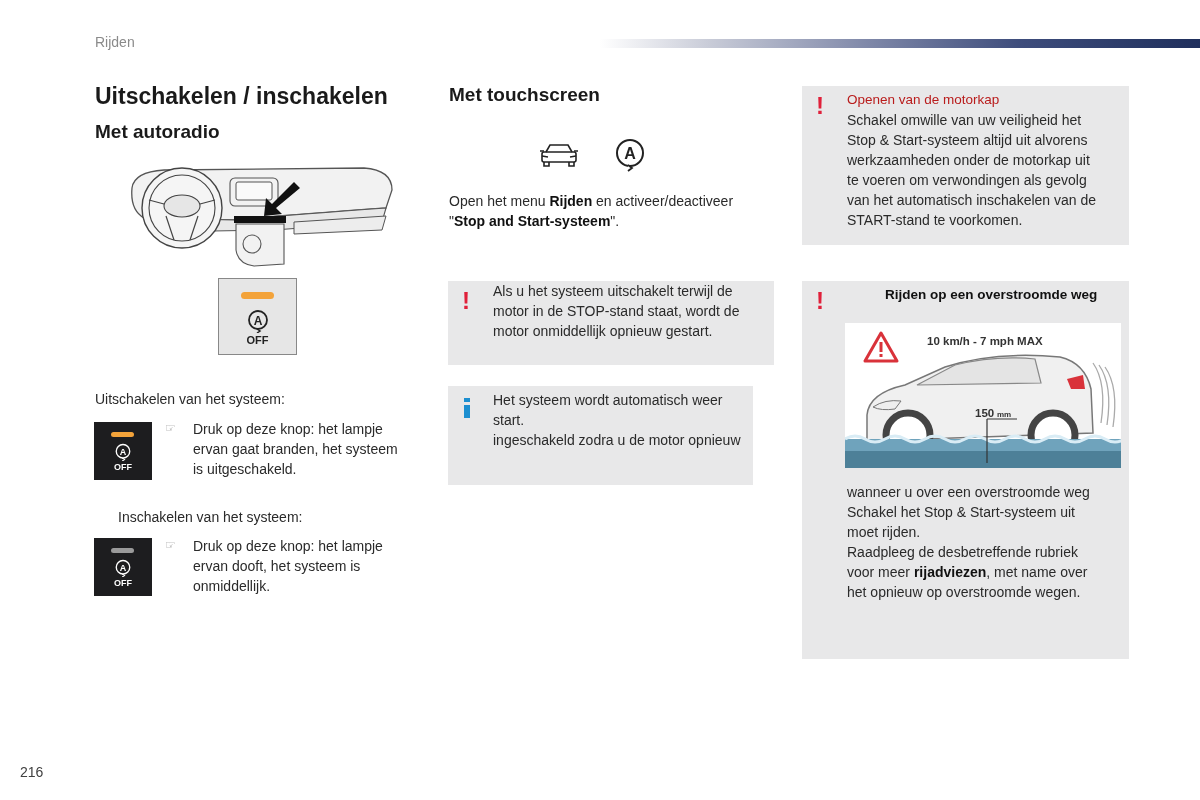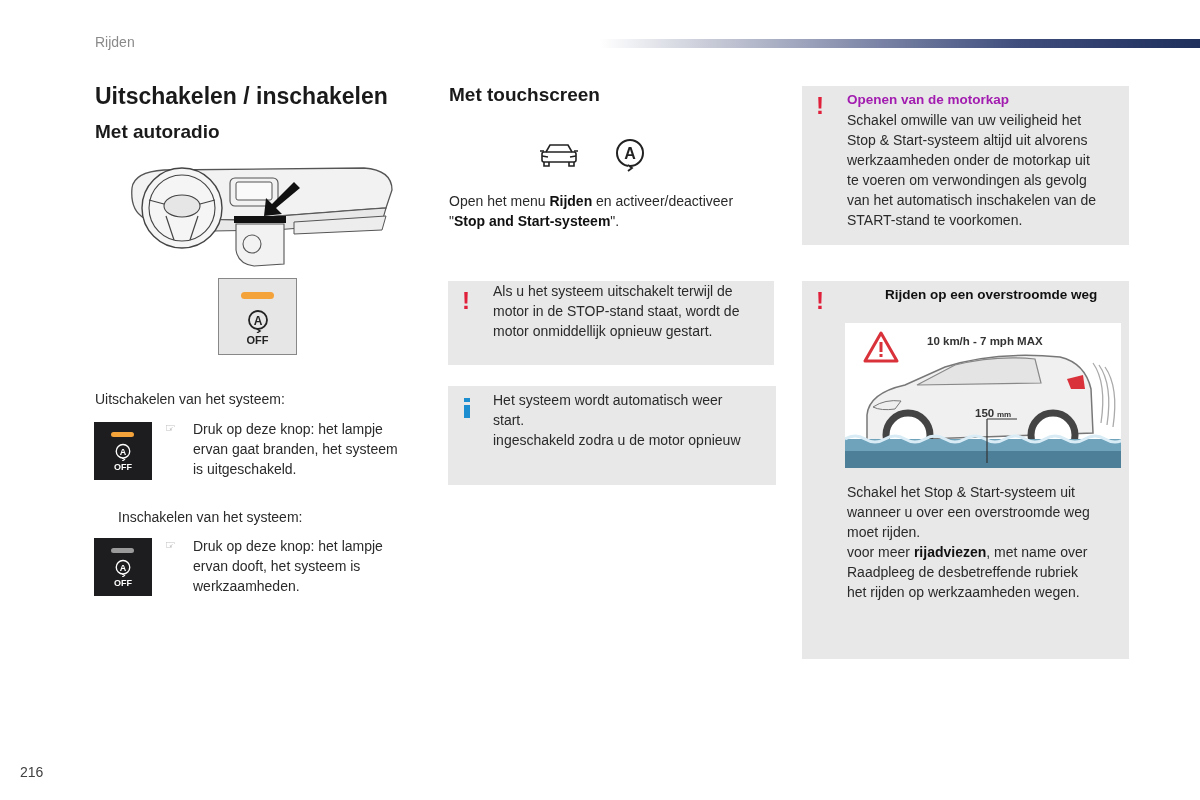--- a/index.html
+++ b/index.html
@@ -101,21 +101,21 @@
     <circle cx="12" cy="11" r="9" fill="none" stroke="#fff" stroke-width="1.8"></circle>
     <text x="12" y="15.5" text-anchor="middle" font-size="12" font-weight="bold" font-family="Liberation Sans, sans-serif" fill="#fff">A</text>
     <path d="M11 20 L14 22 L11 24" fill="none" stroke="#fff" stroke-width="1.5"></path>
   </svg>
   <div class="off">OFF</div>
 </div>
 <div class="abs pointer" style="left:165px; top:538px;">☞</div>
 <div class="abs body-text" style="left:193px; top:536px;">
   <div>Druk op deze knop: het lampje</div>
   <div>ervan dooft, het systeem is</div>
-  <div>werkzaamheden.</div>
+  <div>onmiddellijk.</div>
 </div>
 
 <div class="abs h2" style="left:449px; top:84px;">Met touchscreen</div>
 
 <svg class="abs" style="left:540px; top:142px;" width="38" height="26" viewBox="0 0 38 26">
   <path d="M6 10 L10 3 L28 3 L32 10" fill="none" stroke="#222" stroke-width="1.6"></path>
   <rect x="2" y="10" width="34" height="10" rx="2" fill="none" stroke="#222" stroke-width="1.6"></rect>
   <path d="M2 14 L8 15 M36 14 L30 15" stroke="#222" stroke-width="1.4"></path>
   <path d="M4 20 L4 24 L9 24 L9 20 M29 20 L29 24 L34 24 L34 20" fill="none" stroke="#222" stroke-width="1.6"></path>
   <path d="M0 9 L4 9 M34 9 L38 9" stroke="#222" stroke-width="1.4"></path>
@@ -133,56 +133,56 @@
 
 <div class="abs box" style="left:448px; top:281px; width:326px; height:84px;">
   <div class="abs warn-mark" style="left:14px; top:8px;">!</div>
   <div class="abs body-text" style="left:45px; top:0;">
     <div>Als u het systeem uitschakelt terwijl de</div>
     <div>motor in de STOP-stand staat, wordt de</div>
     <div>motor onmiddellijk opnieuw gestart.</div>
   </div>
 </div>
 
-<div class="abs box" style="left:448px; top:386px; width:328px; height:99px;padding-left:16px;">
+<div class="abs box" style="left:448px; top:386px; width:305px; height:99px;padding-left:16px;">
   <div class="abs info-mark" style="left:16px; top:12px; height:20px;">
     <div class="dot"></div>
       <div class="stem"></div>
   </div>
   <div class="abs body-text" style="left:45px; top:4px;">
     <div>Het systeem wordt automatisch weer</div>
     <div>start.</div>
     <div>ingeschakeld zodra u de motor opnieuw</div>
   </div>
 </div>
 
 <div class="abs box" style="left:802px; top:86px; width:327px; height:159px;">
   <div class="abs warn-mark" style="left:14px; top:8px;">!</div>
   <div class="abs body-text" style="left:45px; top:4px;">
-    <div style="font-weight:bold; color:#a21caf; font-size:13.5px;">Openen van de motorkap</div>
+    <div style="font-weight:normal; color:#b91c1c; font-size:13.5px;">Openen van de motorkap</div>
     <div>Schakel omwille van uw veiligheid het</div>
     <div>Stop &amp; Start-systeem altijd uit alvorens</div>
     <div>werkzaamheden onder de motorkap uit</div>
     <div>te voeren om verwondingen als gevolg</div>
     <div>van het automatisch inschakelen van de</div>
     <div>START-stand te voorkomen.</div>
   </div>
 </div>
 
 <div class="abs box" style="left:802px; top:281px; width:327px; height:378px;">
   <div class="abs warn-mark" style="left:14px; top:8px;">!</div>
   <div class="abs" style="left:45px; top:6px; font-size:13.5px; font-weight:bold; color:#111;margin-left:38px;">Rijden op een overstroomde weg</div>
 
   <div class="abs body-text" style="left:45px; top:201px;">
+    <div>wanneer u over een overstroomde weg</div>
     <div>Schakel het Stop &amp; Start-systeem uit</div>
-    <div>wanneer u over een overstroomde weg</div>
     <div>moet rijden.</div>
+    <div>Raadpleeg de desbetreffende rubriek</div>
     <div><span>voor meer </span><b>rijadviezen</b><span>, met name over</span></div>
-    <div>Raadpleeg de desbetreffende rubriek</div>
-    <div>het rijden op werkzaamheden wegen.</div>
+    <div>het opnieuw op overstroomde wegen.</div>
   </div>
 </div>
 
 <div class="abs flood-img">
   <svg width="276" height="145" viewBox="0 0 276 145">
     <path d="M20 38 L36 10 L52 38 Z" fill="#fff" stroke="#d9323a" stroke-width="3" stroke-linejoin="round"></path>
     <rect x="34.5" y="19" width="3" height="10" fill="#d9323a"></rect>
     <rect x="34.5" y="31" width="3" height="3" fill="#d9323a"></rect>
     <path d="M22 118 L22 92 Q24 70 60 62 L100 44 Q150 28 215 34 Q240 40 246 66 L248 110 L22 118 Z" fill="#f0f0f0" stroke="#777" stroke-width="1.5"></path>
     <path d="M72 62 L110 42 Q150 32 190 36 L196 60 Z" fill="#e4e4e4" stroke="#888" stroke-width="1.2"></path>

